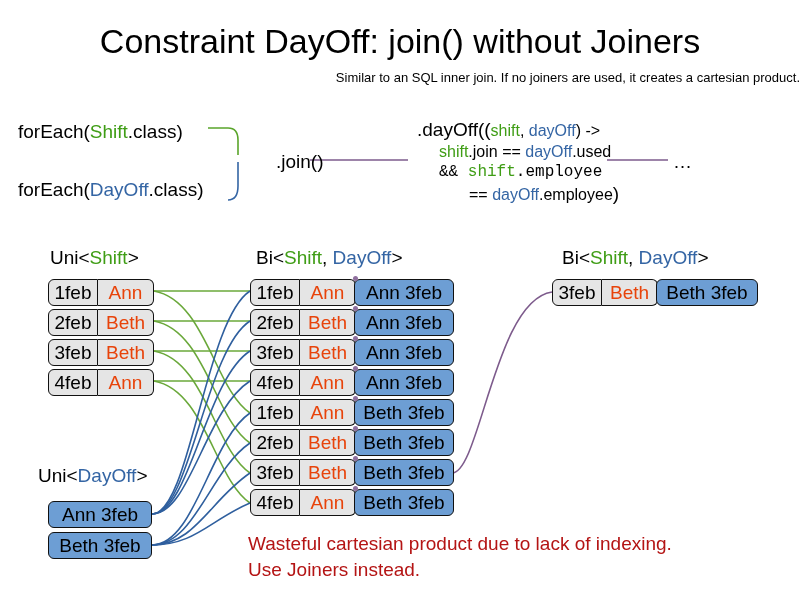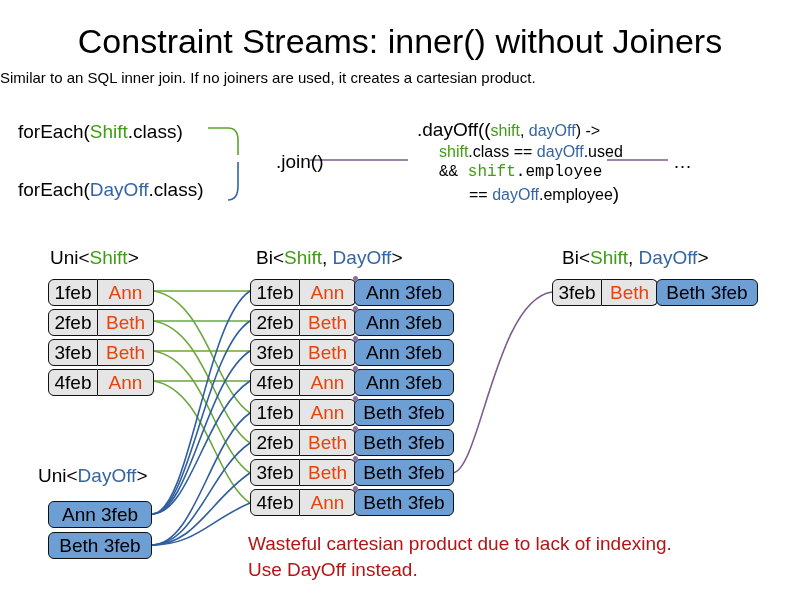--- a/index.html
+++ b/index.html
@@ -34,22 +34,22 @@
     text-align: center;
     font-size: 34px;
     line-height: 40px;
     white-space: nowrap;
     z-index: 4;
   }
   .subtitle {
     position: absolute;
     left: 0; top: 69px;
     width: 800px;
-    text-align: left;
-    font-size: 15px;
+    text-align: right;
+    font-size: 13px;
     line-height: 18px;
     white-space: nowrap;
     z-index: 4;
   }
   
   .code {
     position: absolute;
     z-index: 4;
     font-size: 19px;
     line-height: 23px;
@@ -167,34 +167,34 @@
       <path d="M152,514 C190,514 205,410 250,381" stroke="#2f5f9e"></path>
       <path d="M152,545 C195,545 210,440 250,413" stroke="#2f5f9e"></path>
       <path d="M152,545 C195,545 210,470 250,443" stroke="#2f5f9e"></path>
       <path d="M152,545 C195,545 210,500 250,473" stroke="#2f5f9e"></path>
       <path d="M152,545 C195,545 210,520 250,503" stroke="#2f5f9e"></path>
 
       <path d="M452,473 C480,473 495,300 552,292" stroke="#7d5b8c"></path>
     </g>
   </svg>
 
-  <div class="title">Constraint Streams: inner() without Joiners</div>
+  <div class="title">Constraint DayOff: join() without Joiners</div>
   <div class="subtitle">Similar to an SQL inner join. If no joiners are used, it creates a cartesian product.</div>
 
   <div class="code" id="forEachShift">
     <span>forEach(</span><span class="shift-tok">Shift</span><span>.class)</span>
   </div>
   <div class="code" id="forEachDayOff">
     <span>forEach(</span><span class="dayoff-tok">DayOff</span><span>.class)</span>
   </div>
   <div class="code" id="joinCall">.join()</div>
 
   <div class="code small" id="filterBlock">
     <span class="ln ln1"><span class="big">.dayOff((</span><span class="shift-tok">shift</span><span>, </span><span class="dayoff-tok">dayOff</span><span>) -&gt;</span></span>
-    <span class="ln ln2"><span class="shift-tok">shift</span><span>.class == </span><span class="dayoff-tok">dayOff</span><span>.used</span></span>
+    <span class="ln ln2"><span class="shift-tok">shift</span><span>.join == </span><span class="dayoff-tok">dayOff</span><span>.used</span></span>
     <span class="ln ln3"><span>&amp;&amp; </span><span class="shift-tok">shift</span><span>.employee</span></span>
     <span class="ln ln4"><span>== </span><span class="dayoff-tok">dayOff</span><span>.employee</span><span class="big">)</span></span>
   </div>
   <div id="ellipsis">…</div>
 
   <div class="stream-label" id="labelUniShift">
     <span>Uni&lt;</span><span class="shift-tok">Shift</span><span>&gt;</span>
   </div>
   <div class="stream-label" id="labelBiMid">
     <span>Bi&lt;</span><span class="shift-tok">Shift</span><span>, </span><span class="dayoff-tok">DayOff</span><span>&gt;</span>
@@ -285,16 +285,16 @@
   <div id="biRightCards">
       <div class="card bi" style="left: 552px; top: 279px;">
         <div class="cell green date" style="width: 50px;">3feb</div>
         <div class="cell green name" style="width: 56px;">Beth</div>
         <div class="cell blue pair" style="width: 102px;">Beth 3feb</div>
       </div>
     </div>
 
   <div class="warning">
     <div>Wasteful cartesian product due to lack of indexing.</div>
-    <div>Use DayOff instead.</div>
+    <div>Use Joiners instead.</div>
   </div>
 
 </div>
 
 </body></html>

